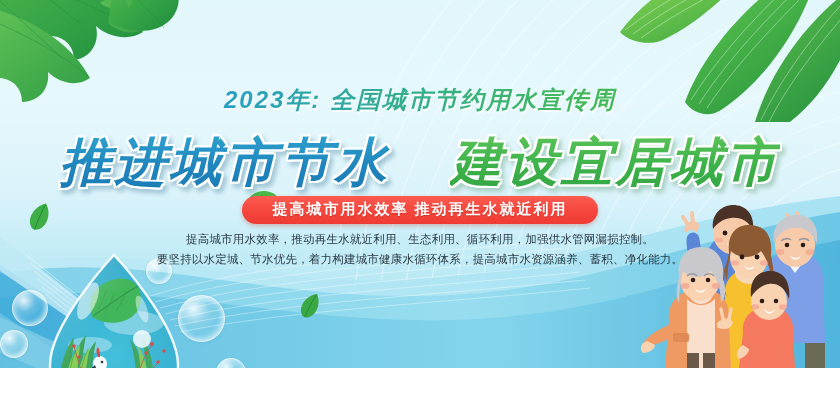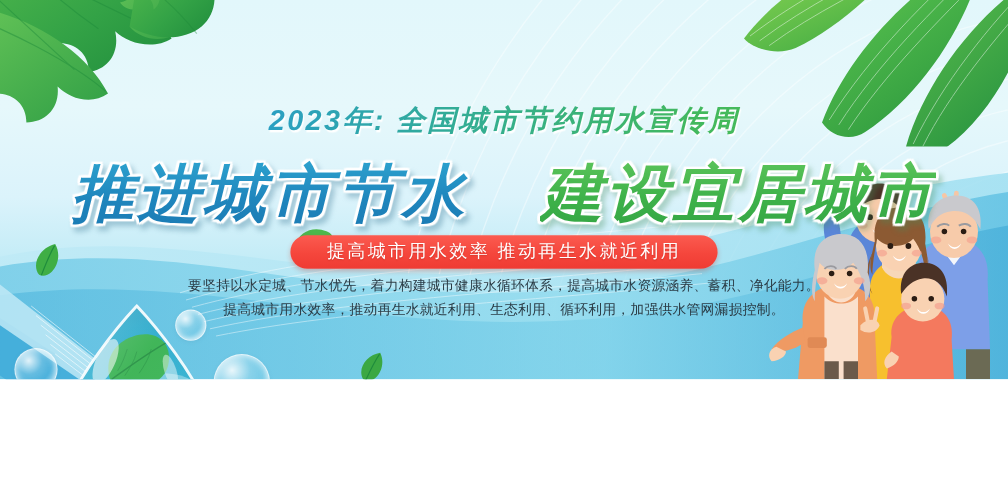--- a/index.html
+++ b/index.html
@@ -1,21 +1,21 @@
 <!DOCTYPE html>
 <html><head>
 <meta charset="utf-8">
 <style>
   html,body{margin:0;padding:0;}
   body{
     width:840px;height:420px;overflow:hidden;
     font-family:"Liberation Sans","DejaVu Sans",sans-serif;
   }
   .poster{
-    position:relative;width:840px;height:316px;overflow:hidden;
+    position:relative;width:840px;height:368px;overflow:hidden;
     background:linear-gradient(180deg,#e2f7fb 0%,#e6f8fb 28%,#dbf3fb 52%,#b6e8f4 78%,#a8e6f5 100%);
   }
 
   
   .arcs{position:absolute;right:-120px;top:-200px;width:620px;height:620px;pointer-events:none;opacity:.55;}
   .arcs svg{width:100%;height:100%;display:block;}
 
   
   .waves{position:absolute;left:0;bottom:0;width:840px;height:190px;pointer-events:none;}
   .waves svg{width:100%;height:100%;display:block;}
@@ -83,21 +83,21 @@
   .mt-b{
     background:linear-gradient(180deg,#5cc45a 0%,#3eb24a 55%,#34a544 100%);
     -webkit-background-clip:text;background-clip:text;
     -webkit-text-fill-color:transparent;color:transparent;
     filter:drop-shadow(2px 0 0 #fff) drop-shadow(-2px 0 0 #fff) drop-shadow(0 2px 0 #fff) drop-shadow(0 -2px 0 #fff) drop-shadow(3px 4px 2px rgba(70,140,90,.32));
   }
   .pill-wrap{position:absolute;left:0;right:0;top:196px;text-align:center;}
   .pill{
     display:inline-block;padding:4px 30px 5px;border-radius:20px;
     background:linear-gradient(180deg,#fb5b50 0%,#f5463c 55%,#ef3b33 100%);
-    color:#fff;font-size:15px;font-weight:normal;letter-spacing:2px;
+    color:#fff;font-size:15px;font-weight:bold;letter-spacing:2px;
     box-shadow:0 2px 4px rgba(200,60,45,.32);
     text-shadow:0 1px 1px rgba(150,25,15,.35);
     white-space:nowrap;
   }
   .body-text{
     position:absolute;left:0;right:0;top:229px;text-align:center;
     color:#2a3b45;font-size:11.5px;line-height:20px;letter-spacing:.2px;
   }
   .body-text div{white-space:nowrap;}
 </style>
@@ -482,17 +482,17 @@
     <span class="mt-seg mt-a">推进城市节水</span>
     <span class="mt-gap"></span>
     <span class="mt-seg mt-b">建设宜居城市</span>
   </div>
 
   <div class="pill-wrap">
     <span class="pill">提高城市用水效率 推动再生水就近利用</span>
   </div>
 
   <div class="body-text">
+    <div>提高城市用水效率，推动再生水就近利用、生态利用、循环利用，加强供水管网漏损控制。</div>
     <div>要坚持以水定城、节水优先，着力构建城市健康水循环体系，提高城市水资源涵养、蓄积、净化能力。</div>
-    <div>提高城市用水效率，推动再生水就近利用、生态利用、循环利用，加强供水管网漏损控制。</div>
   </div>
 
 </div>
 
 </body></html>

